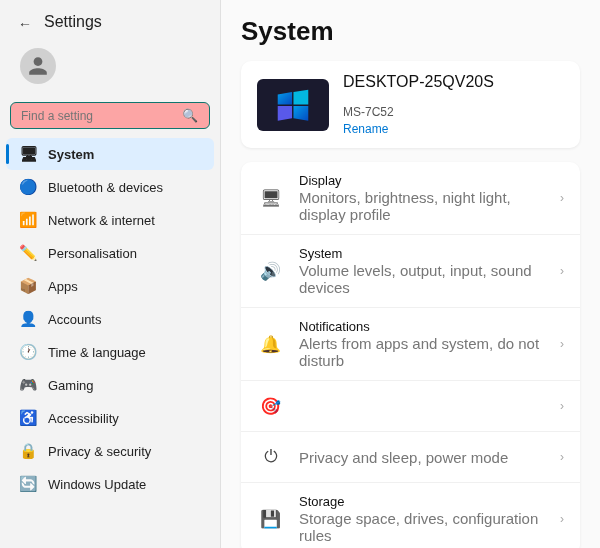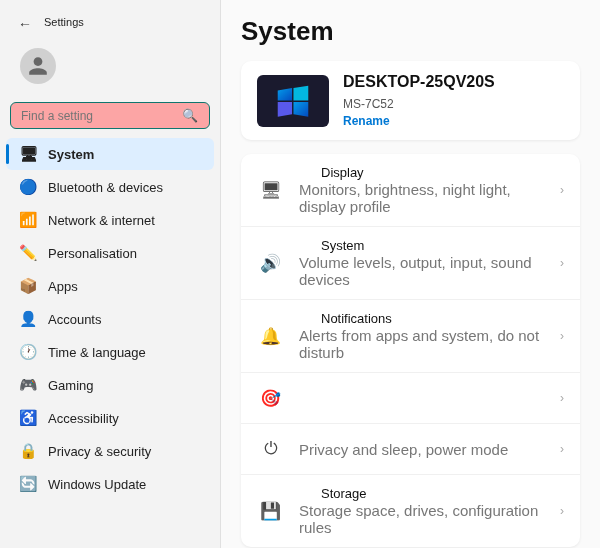--- a/index.html
+++ b/index.html
@@ -34,21 +34,21 @@
     .back-btn {
       cursor: pointer;
       font-size: 14px;
       color: #333;
       background: none;
       border: none;
       padding: 2px 4px;
       border-radius: 4px;
     }
     .settings-title {
-      font-size: 11px;
+      font-size: 16px;
       font-weight: 400;
       color: #222;
     }
 
     .user-profile {
       display: flex;
       align-items: center;
       padding: 10px 14px;
       gap: 10px;
       cursor: pointer;
@@ -162,23 +162,23 @@
       align-items: center;
       justify-content: center;
       overflow: hidden;
       flex-shrink: 0;
     }
     .win-logo {
       width: 42px;
       height: 42px;
     }
     .device-info { display: flex; flex-direction: column; }
-    .device-name { font-size: 16px; font-weight: 700; color: #111; }
-    .device-model { font-size: 12px; color: #555; margin-top: 6px; }
-    .rename-link { font-size: 12px; color: #0078d4; cursor: pointer; margin-top: 3px; text-decoration: none; font-weight: bold; }
+    .device-name { font-size: 16px; font-weight: 400; color: #111; }
+    .device-model { font-size: 12px; color: #555; margin-top: 14px; }
+    .rename-link { font-size: 12px; color: #0078d4; cursor: pointer; margin-top: 3px; text-decoration: none; }
 
     .settings-list {
       background: #fff;
       border-radius: 10px;
       overflow: hidden;
       box-shadow: 0 1px 3px rgba(0,0,0,0.07);
     }
     .setting-item {
       display: flex;
       align-items: center;
@@ -192,21 +192,21 @@
       width: 28px;
       height: 28px;
       display: flex;
       align-items: center;
       justify-content: center;
       font-size: 17px;
       color: #444;
       flex-shrink: 0;
     }
     .setting-text { display: flex; flex-direction: column; }
-    .setting-label { font-size: 13px; font-weight: 500; color: #111; margin-left: 22px; }
+    .setting-label { font-size: 13px; font-weight: 500; color: #111; }
     .setting-desc { font-size: 15px; color: #777; margin-top: 1px; }
     .setting-chevron { margin-left: auto; color: #aaa; font-size: 12px; }
   </style>
 </head>
 <body>
 
 <div class="sidebar">
 
   <div class="sidebar-header">
     <button class="back-btn">←</button>

